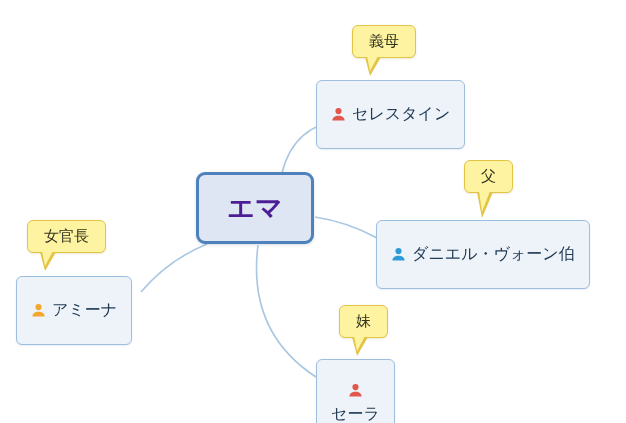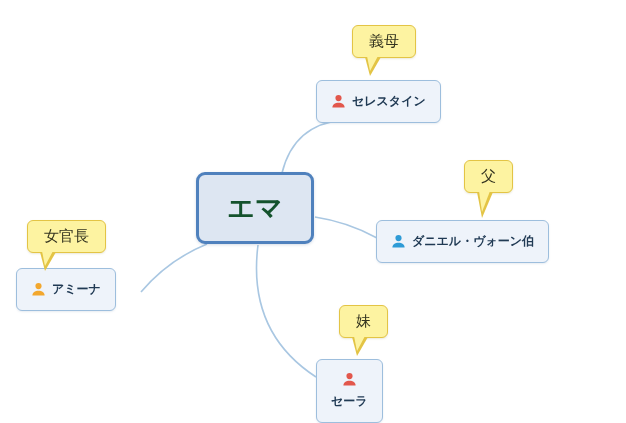--- a/index.html
+++ b/index.html
@@ -38,47 +38,46 @@
     stroke-width:1.6;
   }
   .node{
     position:absolute;
     display:flex;
     align-items:center;
     gap:6px;
     background:var(--node-fill);
     border:1.8px solid var(--node-border);
     border-radius:6px;
-    padding:12px 14px;
-    font-size:12px;
+    padding:23px 14px;
+    font-size:16px;
     color:var(--node-text);
     z-index:2;
     white-space:nowrap;
     box-shadow:0 1px 2px rgba(120,150,180,.18);
-    font-weight:bold;
   }
   .person-icon{
     display:inline-flex;
     width:15px;height:15px;
     flex:0 0 auto;
   }
   .person-icon svg{width:100%;height:100%;}
   .center-node{
     position:absolute;
     left:196px;top:172px;
     width:118px;height:72px;
     background:var(--center-fill);
     border:3px solid var(--center-border);
     border-radius:9px;
     display:flex;
     align-items:center;
     justify-content:center;
     font-size:27px;
     font-weight:bold;
-    color:#14532d;
+    color:#4c1d95;
     z-index:2;
     box-shadow:0 1px 3px rgba(90,120,160,.25);
   }
   .callout{
     position:absolute;
     background:var(--label-fill);
     border:1.8px solid var(--label-border);
     border-radius:6px;
     padding:6px 16px;
     font-size:15px;
@@ -107,21 +106,21 @@
     border-left:3px solid transparent;
     border-right:8px solid transparent;
     border-top:15px solid var(--label-fill);
   }
   .callout.tail-long::before{bottom:-26px;border-top-width:26px;}
   .callout.tail-long::after{bottom:-20px;border-top-width:21px;}
 
   
   .node-celestine{left:316px;top:80px;}
   .node-daniel{left:376px;top:220px;}
-  .node-amina{left:16px;top:268px;}
+  .node-amina{left:16px;top:276px;}
   .node-sarah{left:316px;top:359px;flex-direction:column;}
   .callout-celestine{left:352px;top:25px;}
   .callout-daniel{left:464px;top:160px;}
   .callout-amina{left:27px;top:220px;text-align:right;}
   .callout-sarah{left:339px;top:305px;}
 </style>
 </head>
 <body>
 
 <div class="canvas">

